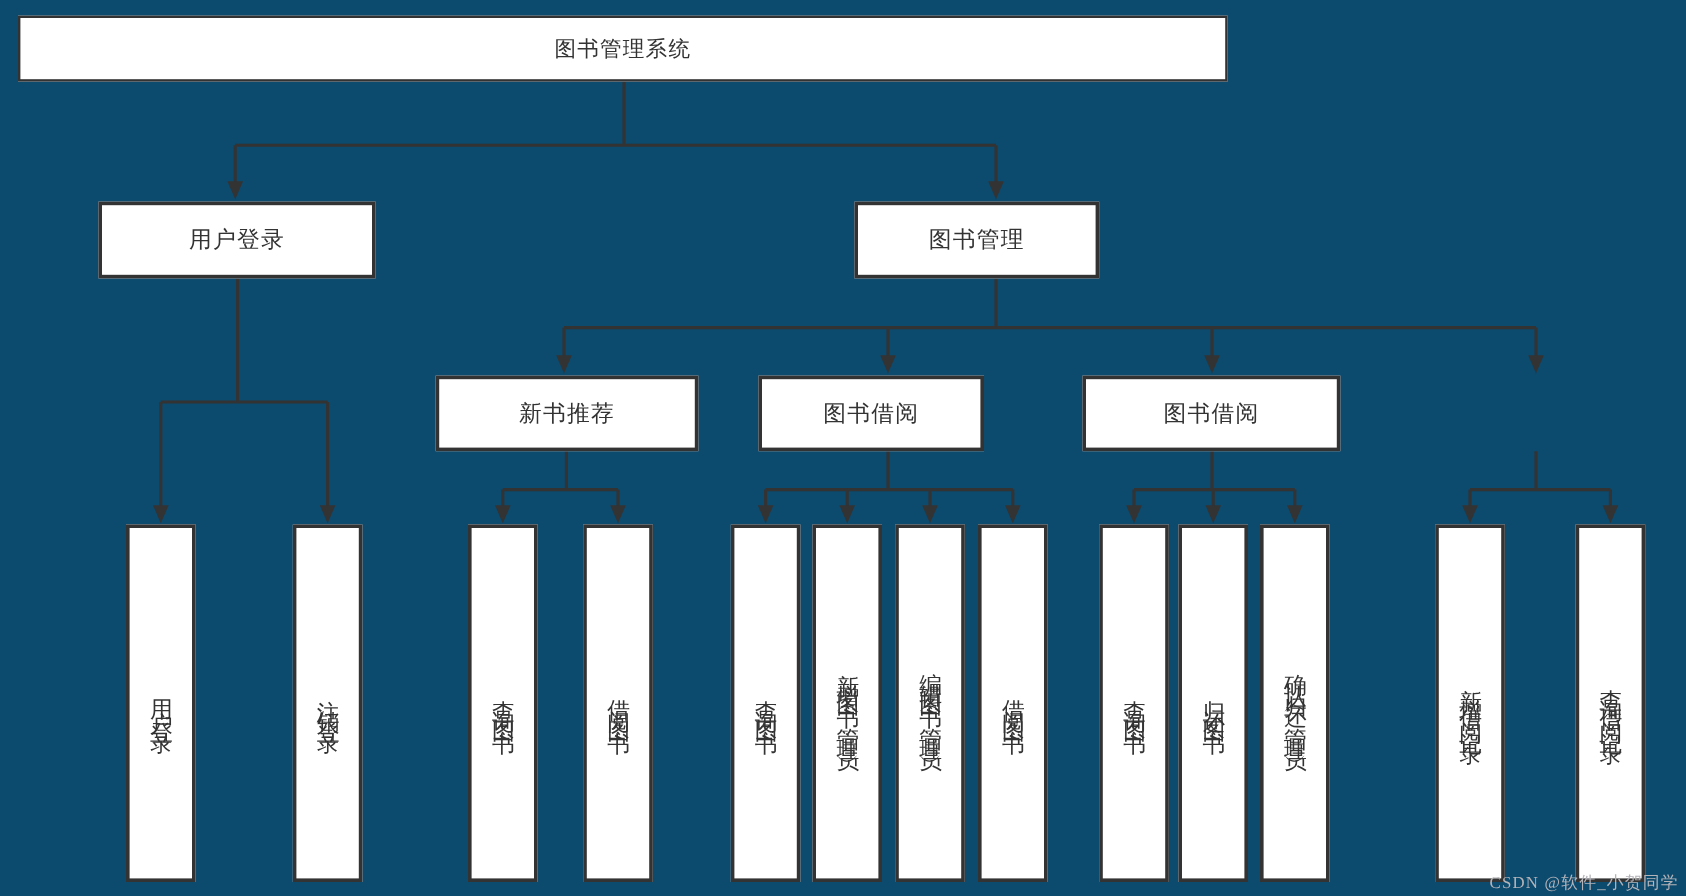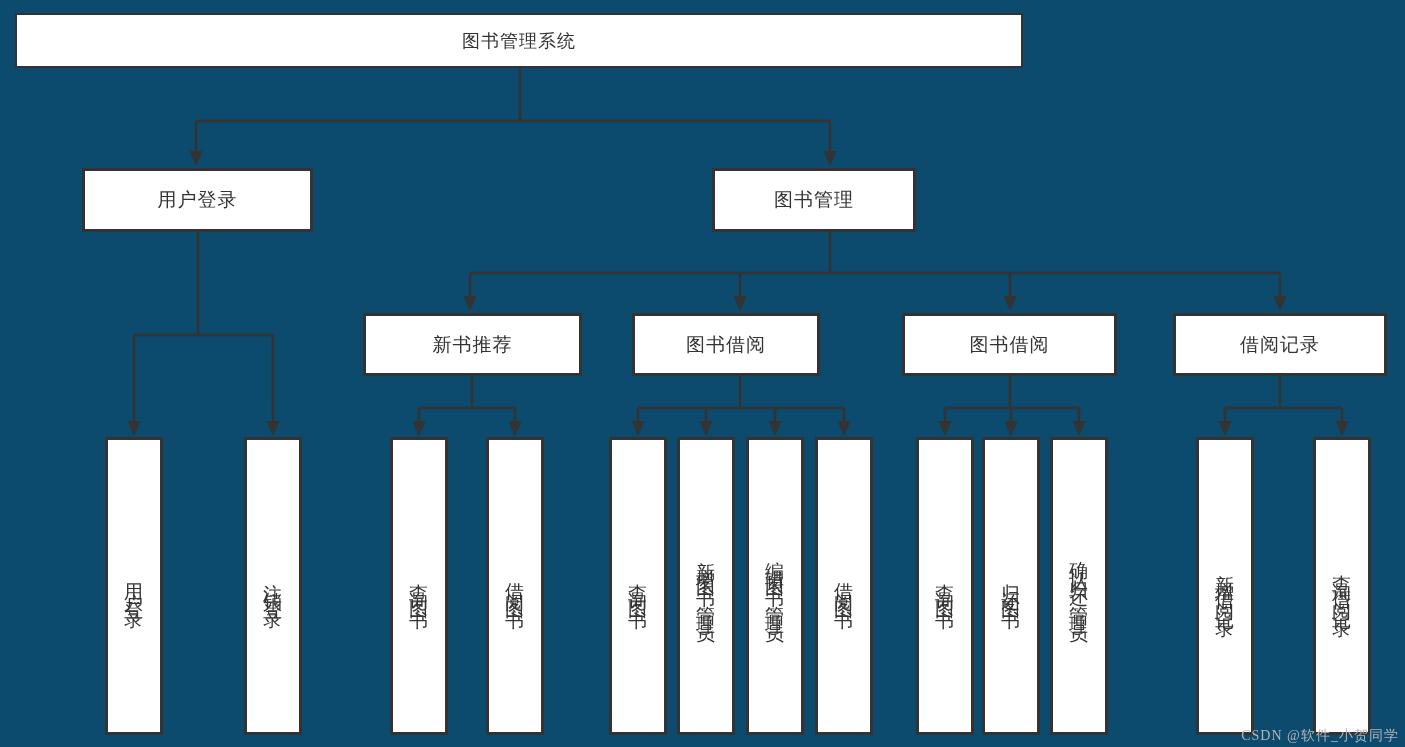--- a/index.html
+++ b/index.html
@@ -93,23 +93,20 @@
 
   <div class="box h" style="left:363px;top:313px;width:219px;height:63px;">
     <span>新书推荐</span>
   </div>
   <div class="box h" style="left:632px;top:313px;width:188px;height:63px;">
     <span>图书借阅</span>
   </div>
   <div class="box h" style="left:902px;top:313px;width:215px;height:63px;">
     <span>图书借阅</span>
   </div>
-  <div class="box h" style="left:1173px;top:313px;width:214px;height:63px;">
-    <span>借阅记录</span>
-  </div>
 
   <div class="box v" style="left:105px;top:437px;width:58px;height:298px;">
     <span>用户登录</span>
   </div>
   <div class="box v" style="left:244px;top:437px;width:58px;height:298px;">
     <span>注销登录</span>
   </div>
 
   <div class="box v" style="left:390px;top:437px;width:58px;height:298px;">
     <span>查询图书</span>

